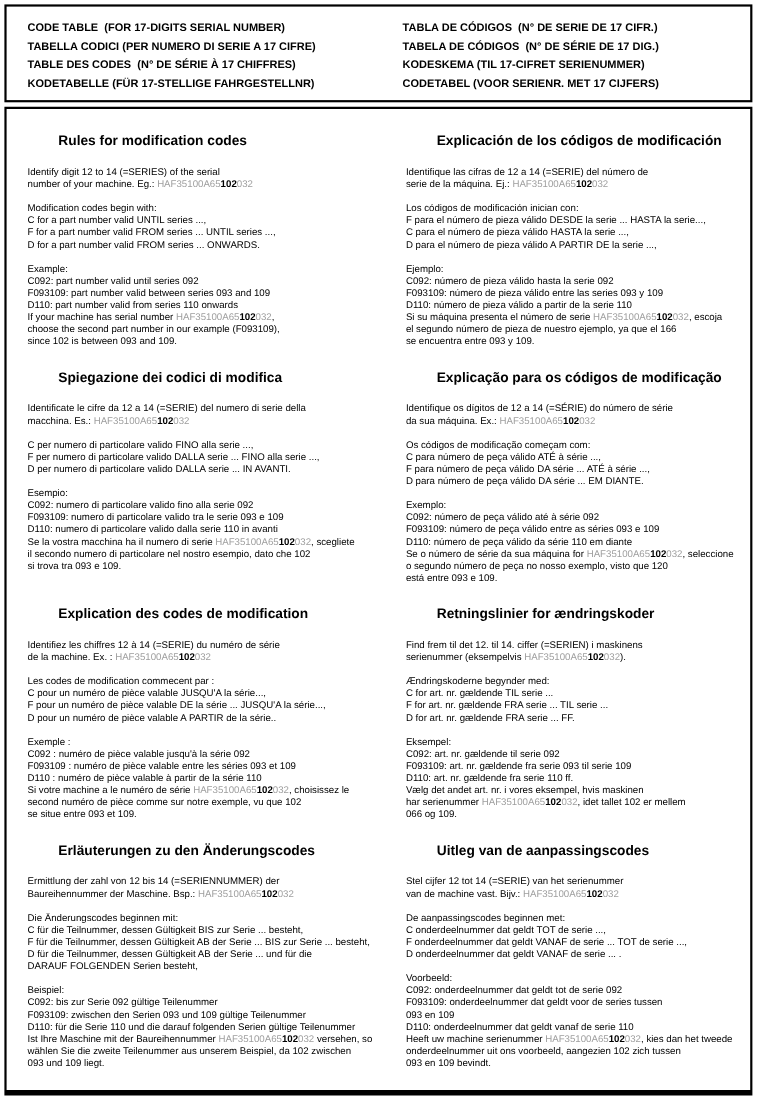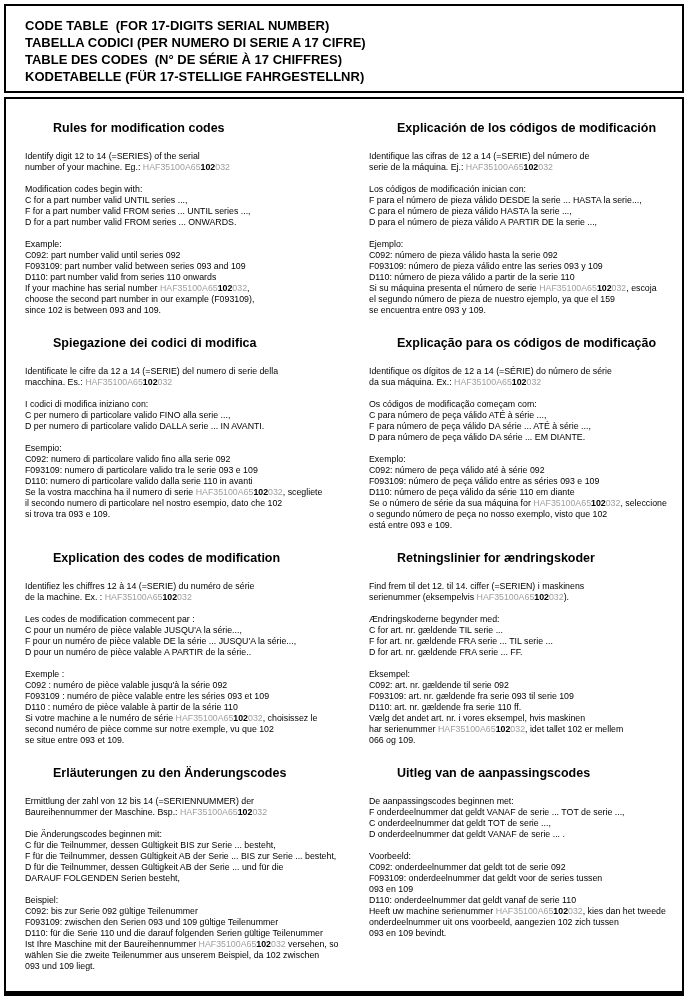--- a/index.html
+++ b/index.html
@@ -22,21 +22,21 @@
     height: 89px;
     border: 2px solid #000;
     box-sizing: border-box;
     display: flex;
     padding: 11px 0 0 19px;
   }
   .header-col { width: 341px; }
   .header-col.right { width: auto; }
   .header-line {
     display: block;
-    font-size: 13px;
+    font-size: 10px;
     line-height: 17px;
     font-weight: bold;
     white-space: pre;
   }
   .body-box {
     position: absolute;
     left: 4px; top: 97px; right: 4px; bottom: 4px;
     border: 2px solid #000;
     border-bottom-width: 5px;
     box-sizing: border-box;
@@ -72,20 +72,26 @@
 
 <div class="page">
 
   <header class="header-box">
     <div class="header-col">
       <span class="header-line">CODE TABLE  (FOR 17-DIGITS SERIAL NUMBER)</span>
       <span class="header-line">TABELLA CODICI (PER NUMERO DI SERIE A 17 CIFRE)</span>
       <span class="header-line">TABLE DES CODES  (N° DE SÉRIE À 17 CHIFFRES)</span>
       <span class="header-line">KODETABELLE (FÜR 17-STELLIGE FAHRGESTELLNR)</span>
     </div>
+    <div class="header-col right">
+      <span class="header-line">TABLA DE CÓDIGOS  (N° DE SERIE DE 17 CIFR.)</span>
+      <span class="header-line">TABELA DE CÓDIGOS  (N° DE SÉRIE DE 17 DIG.)</span>
+      <span class="header-line">KODESKEMA (TIL 17-CIFRET SERIENUMMER)</span>
+      <span class="header-line">CODETABEL (VOOR SERIENR. MET 17 CIJFERS)</span>
+    </div>
   </header>
 
   <main class="body-box">
     <div class="grid" id="sections-grid">
         <section class="section">
           <h2 class="sec-title">Rules for modification codes</h2>
           <p class="para">
             <span class="line">Identify digit 12 to 14 (=SERIES) of the serial</span>
             <span class="line">number of your machine. Eg.: <span><span class="sn-gray">HAF35100A65</span><span class="sn-bold">102</span><span class="sn-gray">032</span></span></span>
           </p>
@@ -116,33 +122,33 @@
             <span class="line">F para el número de pieza válido DESDE la serie ... HASTA la serie...,</span>
             <span class="line">C para el número de pieza válido HASTA la serie ...,</span>
             <span class="line">D para el número de pieza válido A PARTIR DE la serie ...,</span>
           </p>
           <p class="para">
             <span class="line">Ejemplo:</span>
             <span class="line">C092: número de pieza válido hasta la serie 092</span>
             <span class="line">F093109: número de pieza válido entre las series 093 y 109</span>
             <span class="line">D110: número de pieza válido a partir de la serie 110</span>
             <span class="line">Si su máquina presenta el número de serie <span><span class="sn-gray">HAF35100A65</span><span class="sn-bold">102</span><span class="sn-gray">032</span></span>, escoja</span>
-            <span class="line">el segundo número de pieza de nuestro ejemplo, ya que el 159</span>
+            <span class="line">el segundo número de pieza de nuestro ejemplo, ya que el 166</span>
             <span class="line">se encuentra entre 093 y 109.</span>
           </p>
         </section>
         <section class="section">
           <h2 class="sec-title">Spiegazione dei codici di modifica</h2>
           <p class="para">
             <span class="line">Identificate le cifre da 12 a 14 (=SERIE) del numero di serie della</span>
             <span class="line">macchina. Es.: <span><span class="sn-gray">HAF35100A65</span><span class="sn-bold">102</span><span class="sn-gray">032</span></span></span>
           </p>
           <p class="para">
-            <span class="line">I codici di modifica iniziano con:</span>
             <span class="line">C per numero di particolare valido FINO alla serie ...,</span>
+            <span class="line">F per numero di particolare valido DALLA serie ... FINO alla serie ...,</span>
             <span class="line">D per numero di particolare valido DALLA serie ... IN AVANTI.</span>
           </p>
           <p class="para">
             <span class="line">Esempio:</span>
             <span class="line">C092: numero di particolare valido fino alla serie 092</span>
             <span class="line">F093109: numero di particolare valido tra le serie 093 e 109</span>
             <span class="line">D110: numero di particolare valido dalla serie 110 in avanti</span>
             <span class="line">Se la vostra macchina ha il numero di serie <span><span class="sn-gray">HAF35100A65</span><span class="sn-bold">102</span><span class="sn-gray">032</span></span>, scegliete</span>
             <span class="line">il secondo numero di particolare nel nostro esempio, dato che 102</span>
             <span class="line">si trova tra 093 e 109.</span>
@@ -159,21 +165,21 @@
             <span class="line">C para número de peça válido ATÉ à série ...,</span>
             <span class="line">F para número de peça válido DA série ... ATÉ à série ...,</span>
             <span class="line">D para número de peça válido DA série ... EM DIANTE.</span>
           </p>
           <p class="para">
             <span class="line">Exemplo:</span>
             <span class="line">C092: número de peça válido até à série 092</span>
             <span class="line">F093109: número de peça válido entre as séries 093 e 109</span>
             <span class="line">D110: número de peça válido da série 110 em diante</span>
             <span class="line">Se o número de série da sua máquina for <span><span class="sn-gray">HAF35100A65</span><span class="sn-bold">102</span><span class="sn-gray">032</span></span>, seleccione</span>
-            <span class="line">o segundo número de peça no nosso exemplo, visto que 102</span>
+            <span class="line">o segundo número de peça no nosso exemplo, visto que 120</span>
             <span class="line">está entre 093 e 109.</span>
           </p>
         </section>
         <section class="section">
           <h2 class="sec-title">Explication des codes de modification</h2>
           <p class="para">
             <span class="line">Identifiez les chiffres 12 à 14 (=SERIE) du numéro de série</span>
             <span class="line">de la machine. Ex. : <span><span class="sn-gray">HAF35100A65</span><span class="sn-bold">102</span><span class="sn-gray">032</span></span></span>
           </p>
           <p class="para">
@@ -233,23 +239,27 @@
             <span class="line">F093109: zwischen den Serien 093 und 109 gültige Teilenummer</span>
             <span class="line">D110: für die Serie 110 und die darauf folgenden Serien gültige Teilenummer</span>
             <span class="line">Ist Ihre Maschine mit der Baureihennummer <span><span class="sn-gray">HAF35100A65</span><span class="sn-bold">102</span><span class="sn-gray">032</span></span> versehen, so</span>
             <span class="line">wählen Sie die zweite Teilenummer aus unserem Beispiel, da 102 zwischen</span>
             <span class="line">093 und 109 liegt.</span>
           </p>
         </section>
         <section class="section">
           <h2 class="sec-title">Uitleg van de aanpassingscodes</h2>
           <p class="para">
+            <span class="line">Stel cijfer 12 tot 14 (=SERIE) van het serienummer</span>
+            <span class="line">van de machine vast. Bijv.: <span><span class="sn-gray">HAF35100A65</span><span class="sn-bold">102</span><span class="sn-gray">032</span></span></span>
+          </p>
+          <p class="para">
             <span class="line">De aanpassingscodes beginnen met:</span>
+            <span class="line">C onderdeelnummer dat geldt TOT de serie ...,</span>
             <span class="line">F onderdeelnummer dat geldt VANAF de serie ... TOT de serie ...,</span>
-            <span class="line">C onderdeelnummer dat geldt TOT de serie ...,</span>
             <span class="line">D onderdeelnummer dat geldt VANAF de serie ... .</span>
           </p>
           <p class="para">
             <span class="line">Voorbeeld:</span>
             <span class="line">C092: onderdeelnummer dat geldt tot de serie 092</span>
             <span class="line">F093109: onderdeelnummer dat geldt voor de series tussen</span>
             <span class="line">093 en 109</span>
             <span class="line">D110: onderdeelnummer dat geldt vanaf de serie 110</span>
             <span class="line">Heeft uw machine serienummer <span><span class="sn-gray">HAF35100A65</span><span class="sn-bold">102</span><span class="sn-gray">032</span></span>, kies dan het tweede</span>
             <span class="line">onderdeelnummer uit ons voorbeeld, aangezien 102 zich tussen</span>

